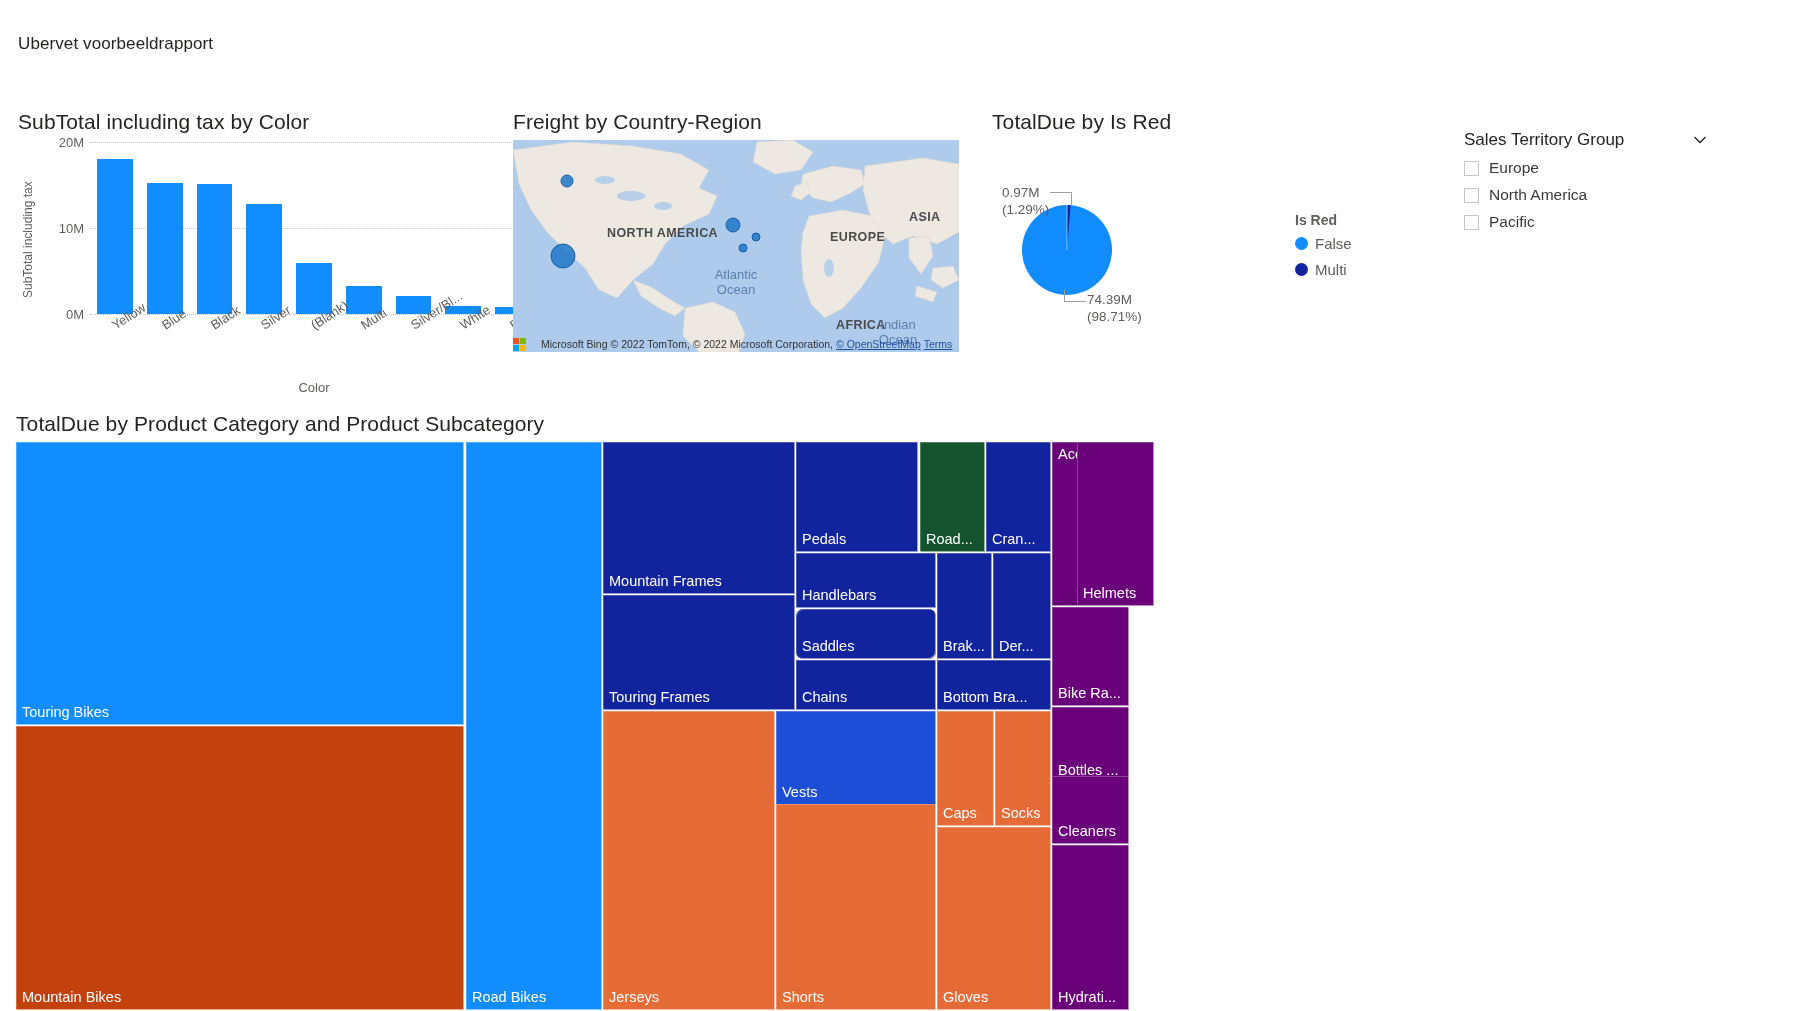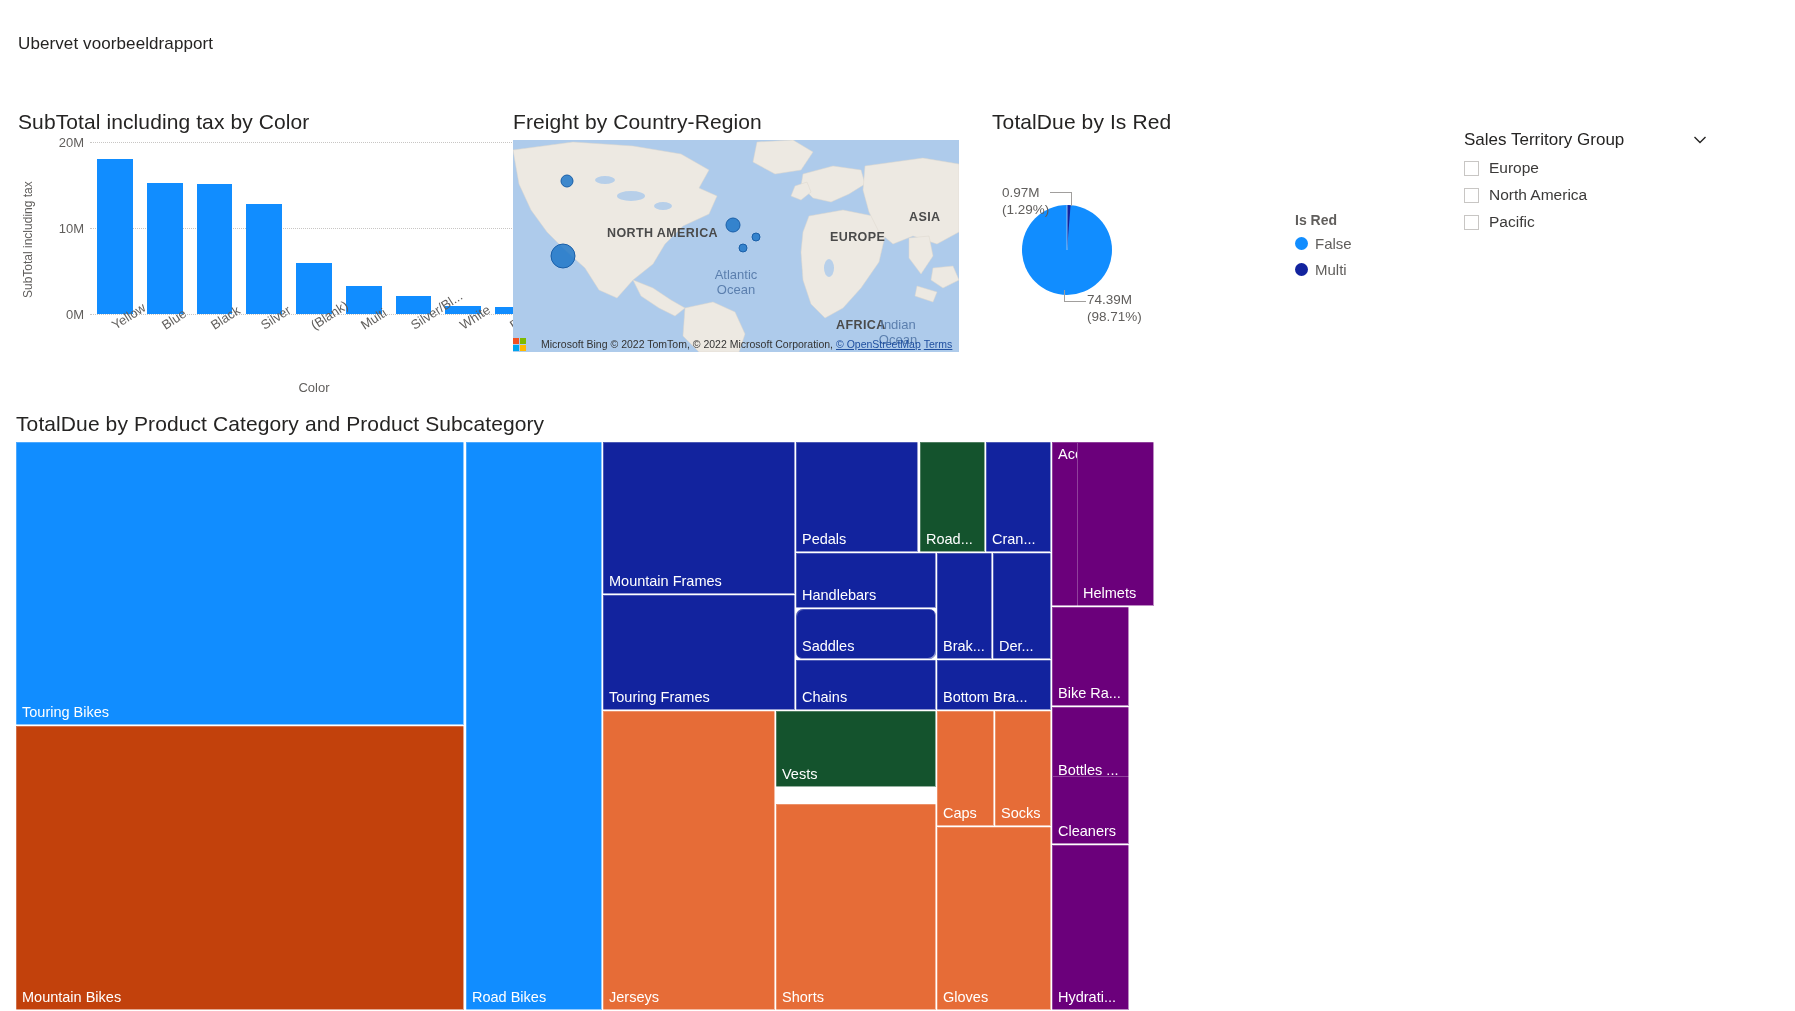--- a/index.html
+++ b/index.html
@@ -398,21 +398,21 @@
         </div>
         <div class="tm-node" style="left: 921px; top: 218px; width: 114px; height: 50px; background: rgb(18, 35, 158); box-shadow: rgba(255, 255, 255, 0.55) -1px -1px 0px inset, rgba(255, 255, 255, 0.25) 1px 1px 0px inset;">
           <span>Bottom Bra...</span>
         </div>
         <div class="tm-node hdr" style="left: 587px; top: 269px; width: 172px; height: 299px; background: rgb(230, 108, 55); box-shadow: rgba(255, 255, 255, 0.55) -1px -1px 0px inset, rgba(255, 255, 255, 0.25) 1px 1px 0px inset;">
           <span>Clothing</span>
         </div>
         <div class="tm-node" style="left: 587px; top: 269px; width: 172px; height: 299px; background: rgb(230, 108, 55); box-shadow: rgba(255, 255, 255, 0.55) -1px -1px 0px inset, rgba(255, 255, 255, 0.25) 1px 1px 0px inset;">
           <span>Jerseys</span>
         </div>
-        <div class="tm-node" style="left: 760px; top: 269px; width: 160px; height: 76px; background: #14532d; box-shadow: rgba(255, 255, 255, 0.55) -1px -1px 0px inset, rgba(255, 255, 255, 0.25) 1px 1px 0px inset;">
+        <div class="tm-node" style="left: 760px; top: 269px; width: 160px; height: 94px; background: #1d4ed8; box-shadow: rgba(255, 255, 255, 0.55) -1px -1px 0px inset, rgba(255, 255, 255, 0.25) 1px 1px 0px inset;">
           <span>Vests</span>
         </div>
         <div class="tm-node" style="left: 760px; top: 362px; width: 160px; height: 206px; background: rgb(230, 108, 55); box-shadow: rgba(255, 255, 255, 0.55) -1px -1px 0px inset, rgba(255, 255, 255, 0.25) 1px 1px 0px inset;">
           <span>Shorts</span>
         </div>
         <div class="tm-node" style="left: 921px; top: 269px; width: 57px; height: 115px; background: rgb(230, 108, 55); box-shadow: rgba(255, 255, 255, 0.55) -1px -1px 0px inset, rgba(255, 255, 255, 0.25) 1px 1px 0px inset;">
           <span>Caps</span>
         </div>
         <div class="tm-node" style="left: 979px; top: 269px; width: 56px; height: 115px; background: rgb(230, 108, 55); box-shadow: rgba(255, 255, 255, 0.55) -1px -1px 0px inset, rgba(255, 255, 255, 0.25) 1px 1px 0px inset;">
           <span>Socks</span>

